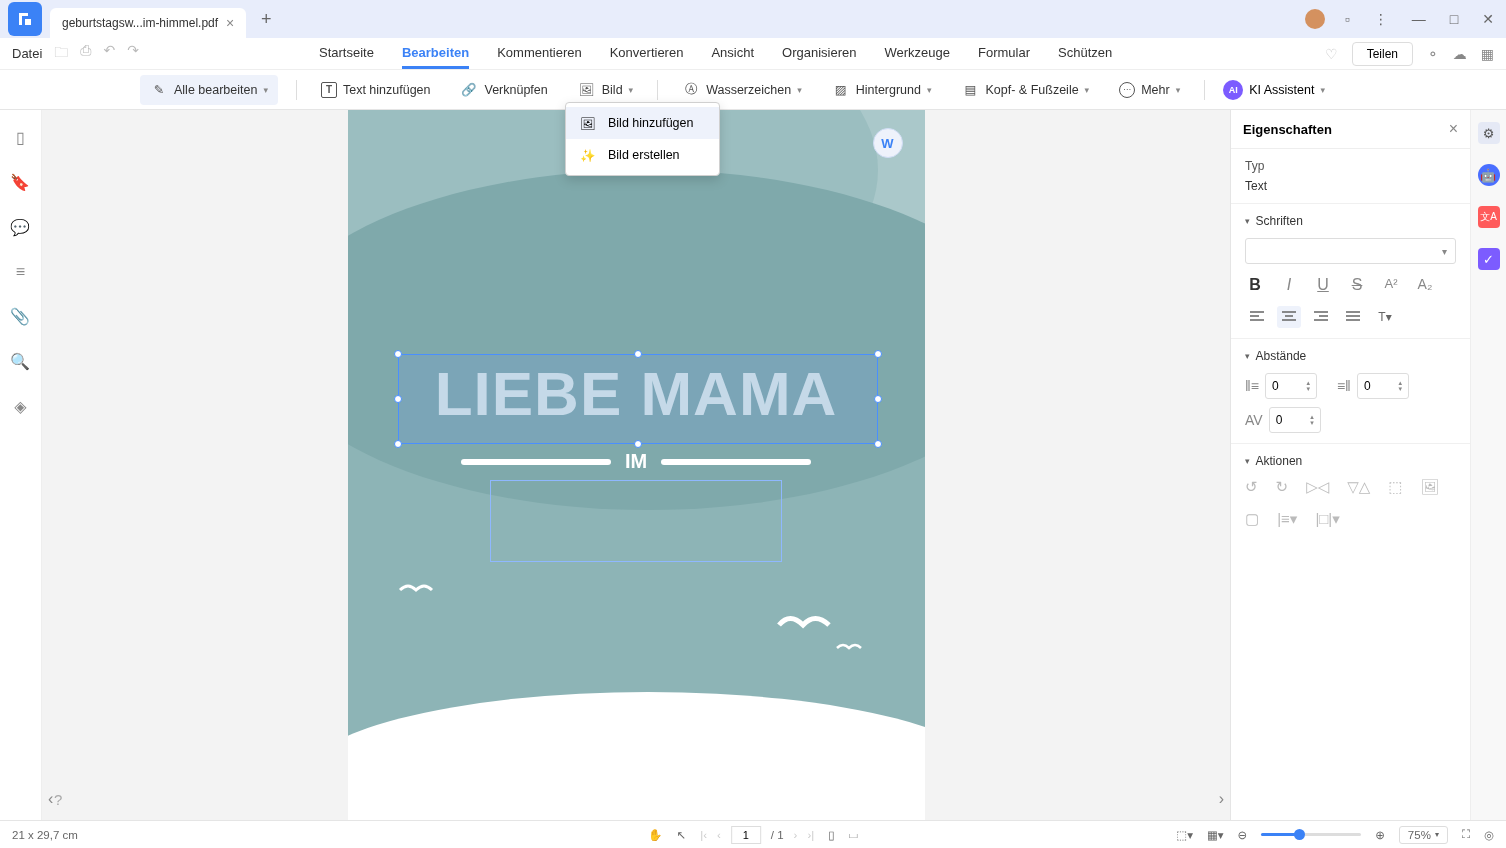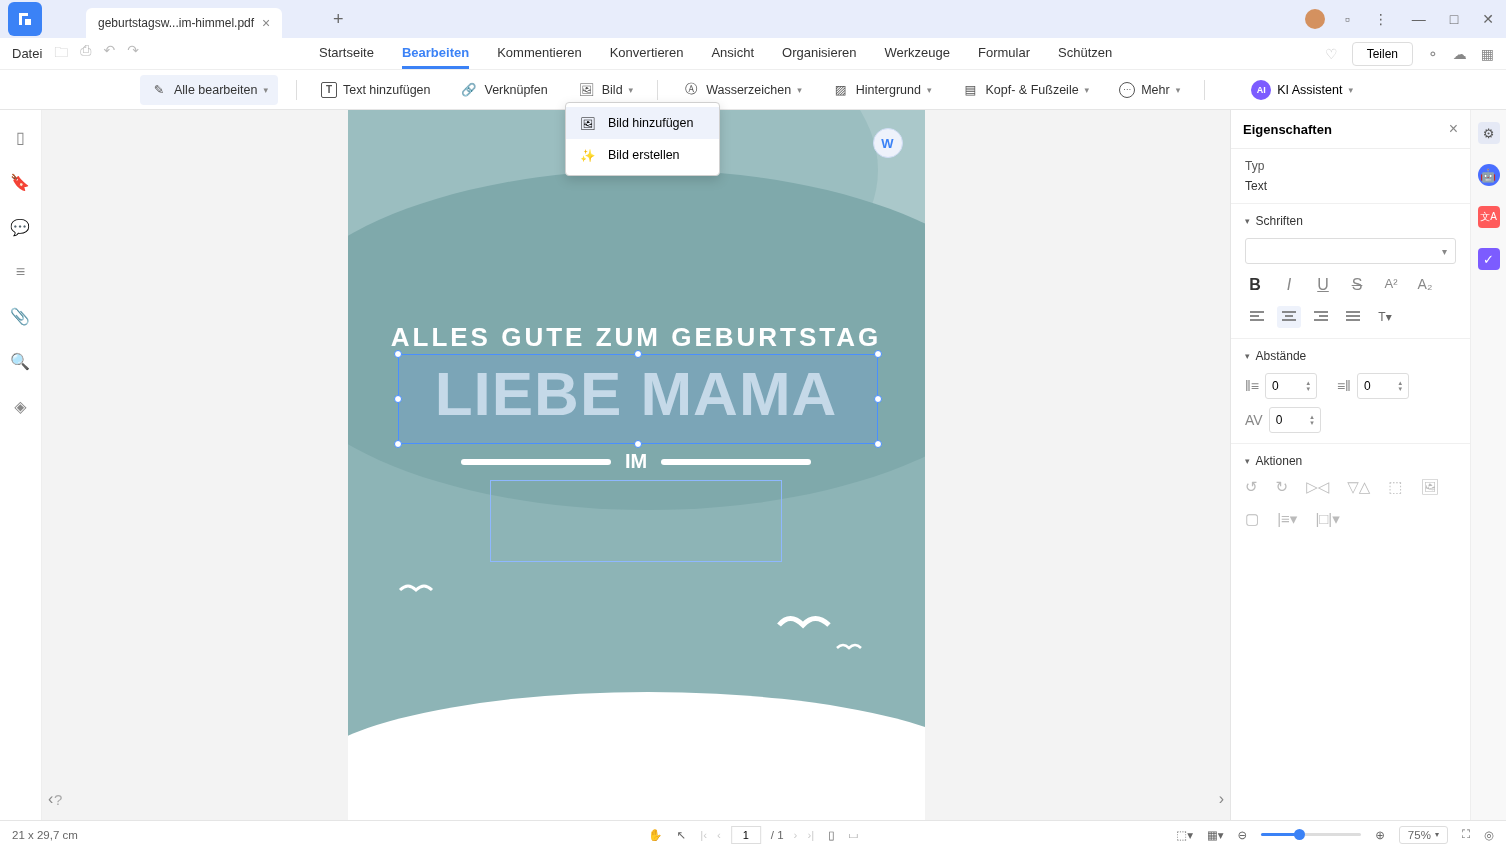--- a/index.html
+++ b/index.html
@@ -1,19 +1,19 @@
 <!DOCTYPE html>
 <html><head>
 <meta charset="utf-8">
 <style>
 * { margin: 0; padding: 0; box-sizing: border-box; font-family: -apple-system, BlinkMacSystemFont, "Segoe UI", sans-serif; }
 body { width: 1506px; height: 848px; background: #fff; overflow: hidden; position: relative; }
 
 
-.titlebar { height: 38px; background: #e8edfb; display: flex; align-items: center; padding: 12px 8px; gap: 36px; }
+.titlebar { height: 38px; background: #e8edfb; display: flex; align-items: center; padding: 12px 8px; }
 .app-logo { width: 34px; height: 34px; background: #3b82f6; border-radius: 6px; display: flex; align-items: center; justify-content: center; margin-right: 8px; }
 .tab { background: #fff; border-radius: 6px 6px 0 0; padding: 6px 12px; display: flex; align-items: center; gap: 8px; font-size: 12px; color: #333; height: 30px; margin-top: 8px; }
 .tab-close { color: #888; cursor: pointer; font-size: 14px; }
 .new-tab { margin-left: 8px; color: #666; font-size: 18px; cursor: pointer; width: 24px; text-align: center; }
 .titlebar-right { margin-left: auto; display: flex; align-items: center; gap: 16px; }
 .avatar { width: 20px; height: 20px; border-radius: 50%; background: #d4915f; }
 .win-btn { color: #666; font-size: 14px; cursor: pointer; padding: 4px; }
 
 
 .menubar { height: 32px; background: #fff; display: flex; align-items: center; padding: 0 12px; border-bottom: 1px solid #eee; }
@@ -28,21 +28,21 @@
 .lightbulb { color: #ccc; font-size: 14px; }
 .mr-icon { color: #888; font-size: 14px; }
 
 
 .toolbar { height: 40px; background: #fff; display: flex; align-items: center; padding: 0 12px 0 140px; border-bottom: 1px solid #e5e5e5; gap: 18px; }
 .tool-btn { display: flex; align-items: center; gap: 6px; font-size: 12.5px; color: #333; padding: 4px 6px; border-radius: 4px; }
 .tool-btn.chip { background: #eef2fb; padding: 6px 10px; }
 .tool-icon { width: 18px; height: 18px; display: inline-flex; align-items: center; justify-content: center; color: #555; }
 .divider { width: 1px; height: 20px; background: #ddd; }
 .ai-btn { display: flex; align-items: center; gap: 6px; font-size: 12.5px; }
-.ai-icon { width: 20px; height: 20px; background: #7c5cff; border-radius: 50%; color: #fff; font-size: 9px; display: flex; align-items: center; justify-content: center; font-weight: bold; margin-left: 28px; }
+.ai-icon { width: 20px; height: 20px; background: #7c5cff; border-radius: 50%; color: #fff; font-size: 9px; display: flex; align-items: center; justify-content: center; font-weight: bold; }
 
 
 .dropdown { position: absolute; top: 102px; left: 565px; background: #fff; border: 1px solid #d0d0d0; border-radius: 4px; box-shadow: 0 4px 12px rgba(0,0,0,0.15); padding: 4px 0; z-index: 100; width: 155px; }
 .dropdown-item { display: flex; align-items: center; gap: 10px; padding: 6px 12px; font-size: 12.5px; }
 .dropdown-item:first-child { background: #eef2fb; }
 .dd-icon { width: 20px; height: 20px; display: flex; align-items: center; justify-content: center; }
 
 
 .main { display: flex; height: 738px; }
 
@@ -243,21 +243,20 @@
     <span class="ls-icon">◈</span>
   </div>
 
   <div class="canvas-area">
     <span class="help-btn">?</span>
     <span class="collapse-btn" style="position:absolute;left:6px;bottom:40px">‹</span>
     <div class="page">
       <div class="wave wave1"></div>
       <div class="wave wave2"></div>
       <div class="wave wave3"></div>
-      <div class="page-text t1">ALLES GUTE ZUM GEBURTSTAG</div>
       <div class="selection-box">
         <div class="sel-handle" style="top:-5px;left:-5px"></div>
         <div class="sel-handle" style="top:-5px;left:50%;margin-left:-4px"></div>
         <div class="sel-handle" style="top:-5px;right:-5px"></div>
         <div class="sel-handle" style="top:50%;left:-5px;margin-top:-4px"></div>
         <div class="sel-handle" style="top:50%;right:-5px;margin-top:-4px"></div>
         <div class="sel-handle" style="bottom:-5px;left:-5px"></div>
         <div class="sel-handle" style="bottom:-5px;left:50%;margin-left:-4px"></div>
         <div class="sel-handle" style="bottom:-5px;right:-5px"></div>
       </div>

